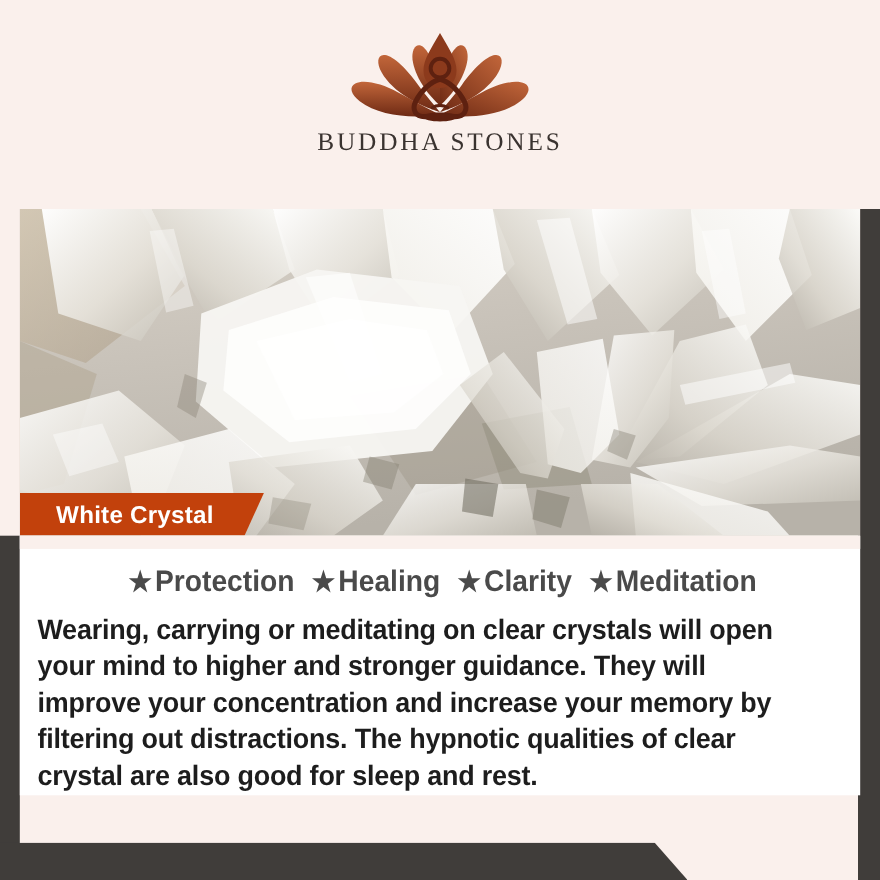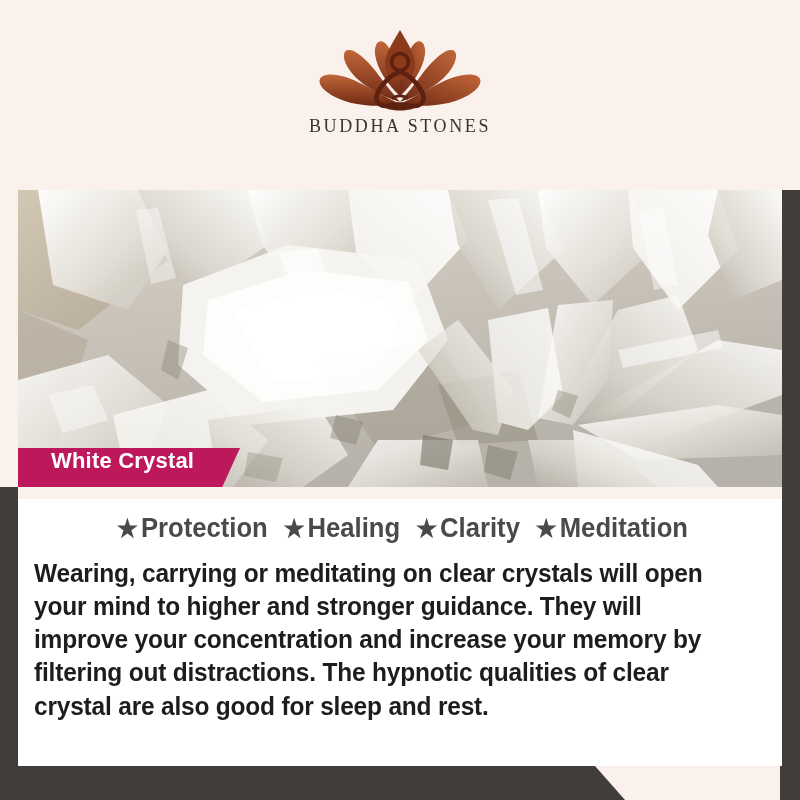--- a/index.html
+++ b/index.html
@@ -86,21 +86,21 @@
     left: 0;
     width: 800px;
     text-align: center;
   }
 
   #logo-mark { display: block; margin: 0 auto; }
 
   #brand-name {
     margin-top: 2px;
     font-family: "Liberation Serif", serif;
-    font-size: 18px;
+    font-size: 23px;
     letter-spacing: 2.6px;
     color: #3a3330;
     font-weight: 400;
   }
 
   
   #title-plate {
     position: absolute;
     top: 143px;
     left: 165px;
@@ -140,42 +140,42 @@
     height: 100%;
   }
 
   
   #caption-banner {
     position: absolute;
     left: 18px;
     top: 448px;
     width: 222px;
     height: 39px;
-    background: #be185d;
+    background: #c2410c;
     clip-path: polygon(0 0, 100% 0, 92% 100%, 0 100%);
     display: flex;
-    align-items: flex-start;
+    align-items: center;
   }
 
   #caption-text {
     margin-left: 33px;
     color: #ffffff;
     font-size: 22px;
     font-weight: bold;
     letter-spacing: 0.2px;
     font-family: "Liberation Sans", sans-serif;
   }
 
   
   #content {
     position: absolute;
     top: 487px;
     left: 18px;
     width: 764px;
-    height: 279px;
+    height: 236px;
     background: #ffffff;
     border-top: 12px solid #faf0ec;
   }
 
   #benefits {
     margin-top: 14px;
     text-align: center;
     white-space: nowrap;
     font-family: "Liberation Sans Narrow", "Liberation Sans", sans-serif;
     font-size: 27px;

